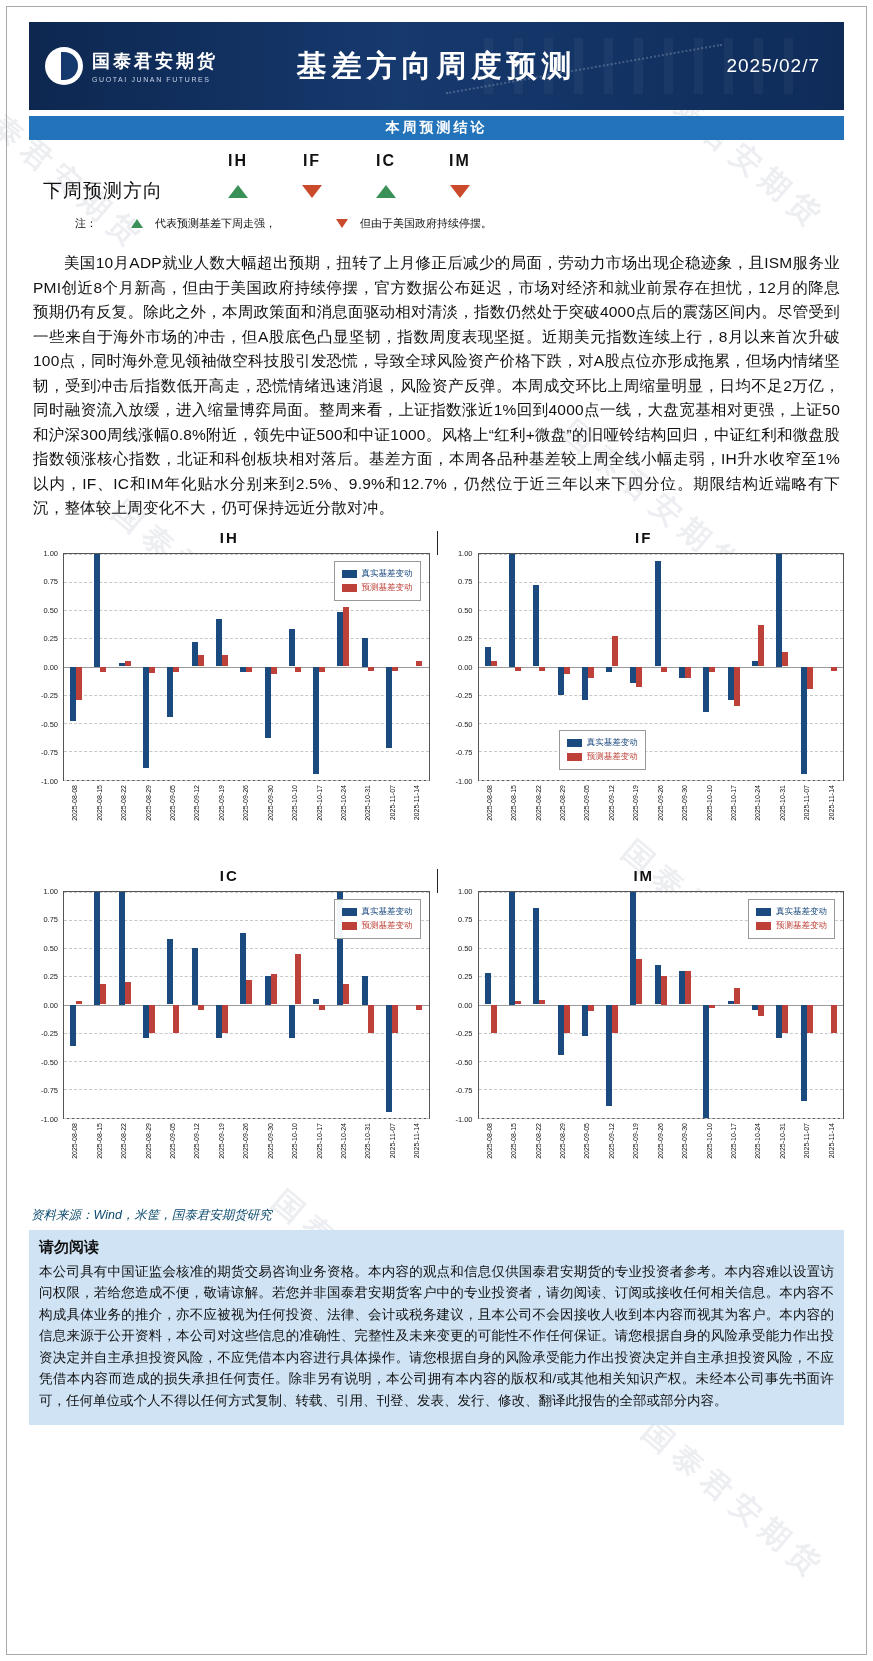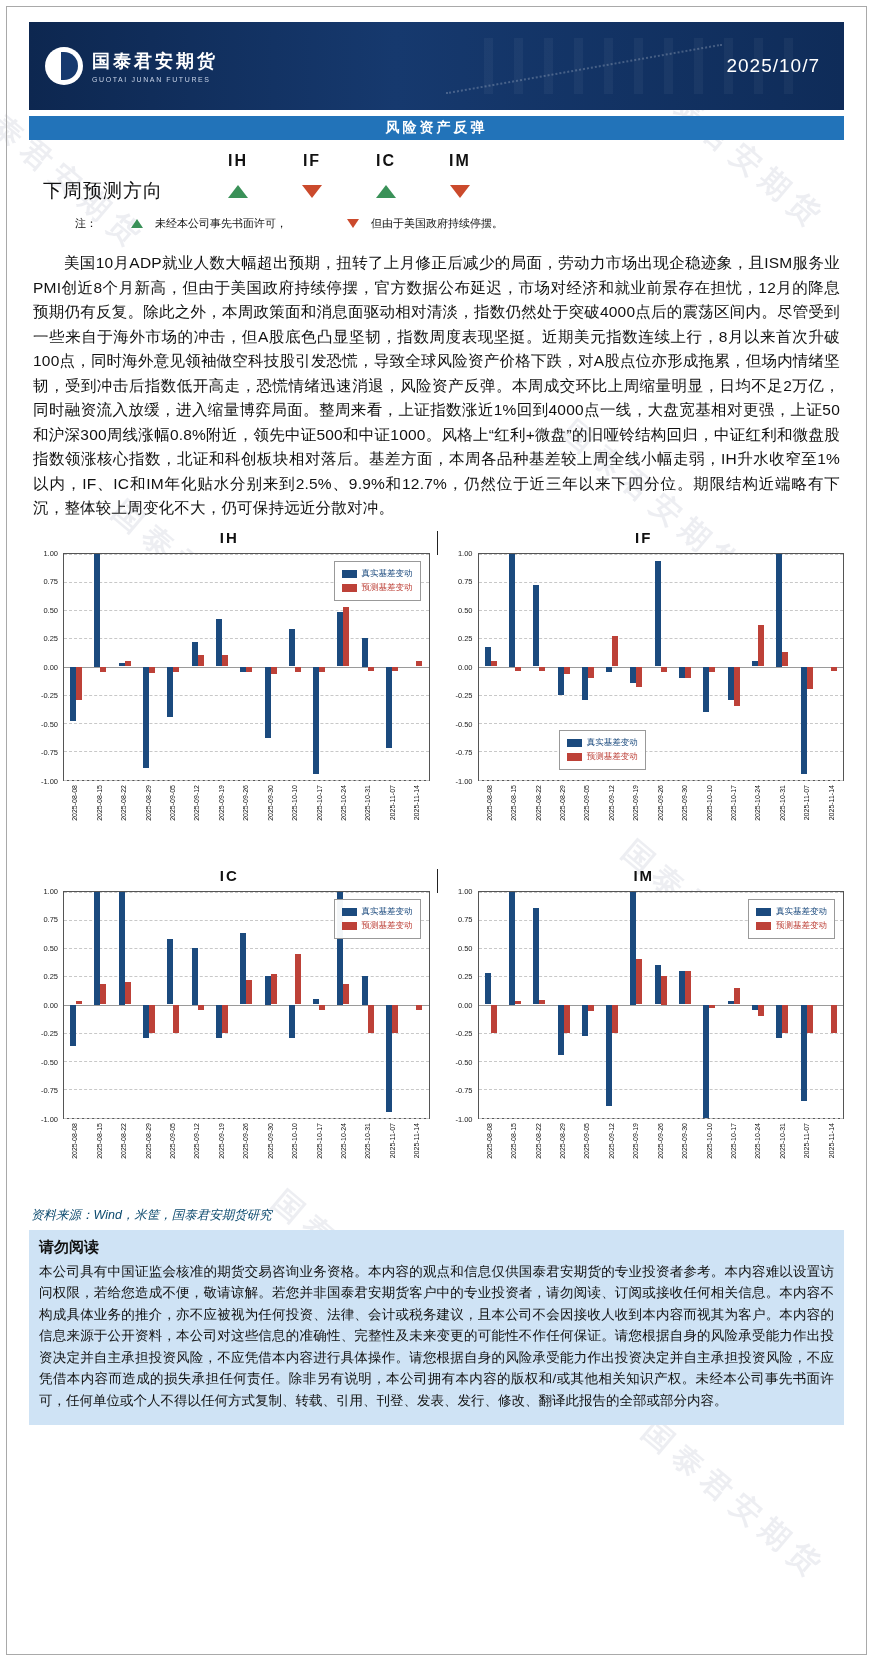--- a/index.html
+++ b/index.html
@@ -99,24 +99,25 @@
   <div class="header">
     <div class="header-decor-candles"></div>
     <div class="header-decor-trend"></div>
     <div class="logo">
       <div class="logo-mark"></div>
       <div>
         <div class="logo-text-cn">国泰君安期货</div>
         <div class="logo-text-en">GUOTAI JUNAN FUTURES</div>
       </div>
     </div>
-    <div class="header-date">2025/10/7</div>
+    <div class="header-title">基差方向周度预测</div>
+    <div class="header-date">2025/02/7</div>
   </div>
 
-  <div class="band">风险资产反弹</div>
+  <div class="band">本周预测结论</div>
 
   <div class="ftable">
     <div class="ftable-grid">
       <div></div>
       <div class="fcol-head">IH</div>
       <div class="fcol-head">IF</div>
       <div class="fcol-head">IC</div>
       <div class="fcol-head">IM</div>
 
       <div class="frow-label">下周预测方向</div>
@@ -132,21 +133,21 @@
       <div class="fcell">
           <span class="dir-arrow arrow-down"></span>
         </div>
     </div>
 
     <div class="note">
       <span>注：</span>
       <span class="sp1"></span>
       <span class="arrow-up"></span>
       <span class="sp2"></span>
-      <span>未经本公司事先书面许可，</span>
+      <span>代表预测基差下周走强，</span>
       <span class="sp3"></span>
       <span class="arrow-down"></span>
       <span class="sp4"></span>
       <span>但由于美国政府持续停摆。</span>
     </div>
   </div>
 
   <p class="review-text">美国10月ADP就业人数大幅超出预期，扭转了上月修正后减少的局面，劳动力市场出现企稳迹象，且ISM服务业PMI创近8个月新高，但由于美国政府持续停摆，官方数据公布延迟，市场对经济和就业前景存在担忧，12月的降息预期仍有反复。除此之外，本周政策面和消息面驱动相对清淡，指数仍然处于突破4000点后的震荡区间内。尽管受到一些来自于海外市场的冲击，但A股底色凸显坚韧，指数周度表现坚挺。近期美元指数连续上行，8月以来首次升破100点，同时海外意见领袖做空科技股引发恐慌，导致全球风险资产价格下跌，对A股点位亦形成拖累，但场内情绪坚韧，受到冲击后指数低开高走，恐慌情绪迅速消退，风险资产反弹。本周成交环比上周缩量明显，日均不足2万亿，同时融资流入放缓，进入缩量博弈局面。整周来看，上证指数涨近1%回到4000点一线，大盘宽基相对更强，上证50和沪深300周线涨幅0.8%附近，领先中证500和中证1000。风格上“红利+微盘”的旧哑铃结构回归，中证红利和微盘股指数领涨核心指数，北证和科创板块相对落后。基差方面，本周各品种基差较上周全线小幅走弱，IH升水收窄至1%以内，IF、IC和IM年化贴水分别来到2.5%、9.9%和12.7%，仍然位于近三年以来下四分位。期限结构近端略有下沉，整体较上周变化不大，仍可保持远近分散对冲。</p>
 
 

